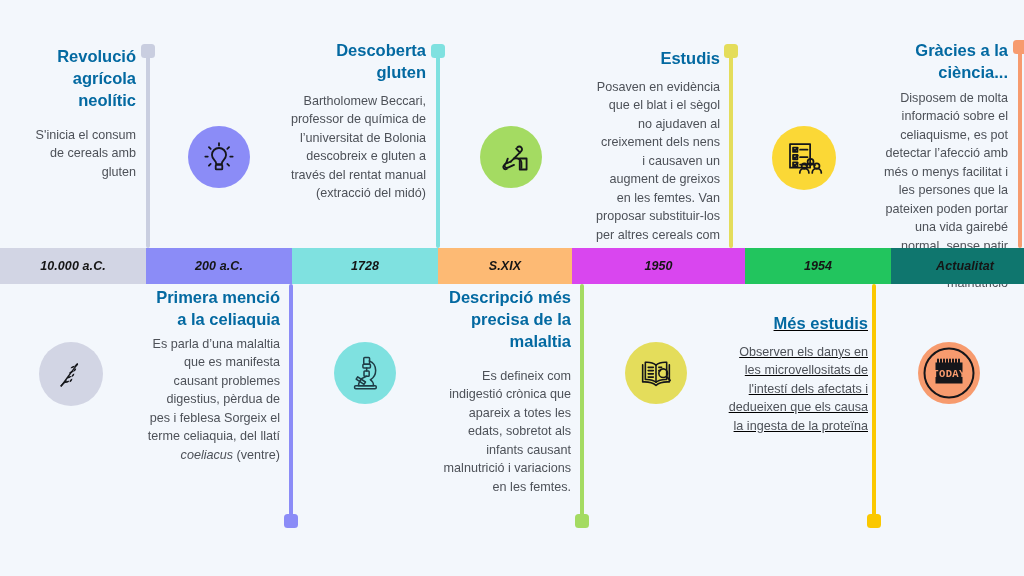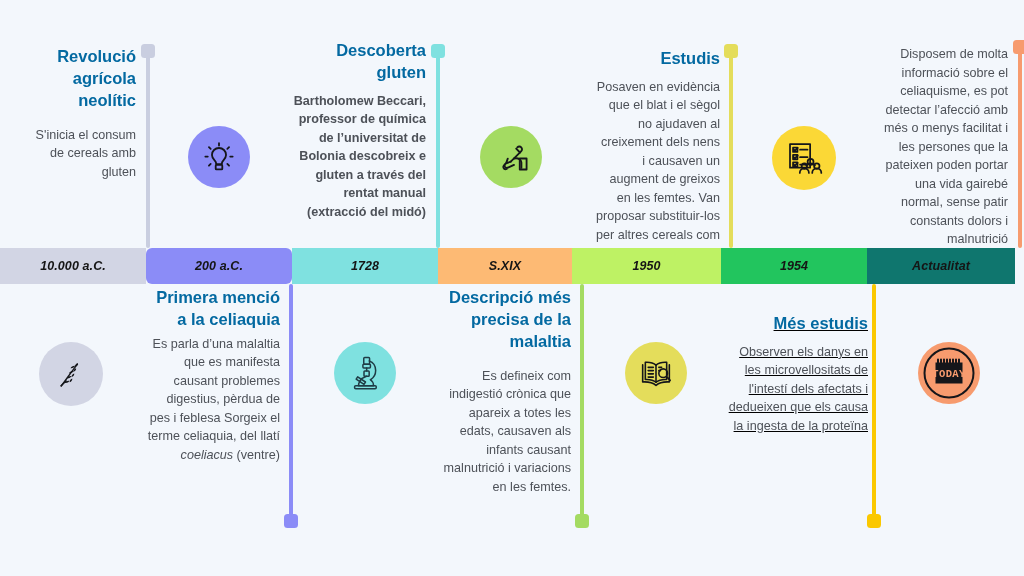--- a/index.html
+++ b/index.html
@@ -109,64 +109,65 @@
     <div class="cap" style="background:#fbc800;"></div>
   </div>
 
   <div class="block align-r" style="left:22px; top:46px; width:114px;">
     <div class="ttl">Revolució agrícola neolític</div>
     <div class="body" style="margin-top:14px;">S'inicia el consum de cereals amb gluten</div>
   </div>
 
   <div class="block align-r" style="left:288px; top:40px; width:138px;">
     <div class="ttl">Descoberta gluten</div>
-    <div class="body" style="margin-top:8px;font-weight:bold;">Bartholomew Beccari, professor de química de l’universitat de Bolonia descobreix e gluten a través del rentat manual (extracció del midó)</div>
+    <div class="body" style="margin-top:8px;">Bartholomew Beccari, professor de química de l’universitat de Bolonia descobreix e gluten a través del rentat manual (extracció del midó)</div>
   </div>
 
   <div class="block align-r" style="left:595px; top:48px; width:125px;">
     <div class="ttl">Estudis</div>
     <div class="body" style="margin-top:8px;">Posaven en evidència que el blat i el sègol no ajudaven al creixement dels nens i causaven un augment de greixos en les femtes. Van proposar substituir-los per altres cereals com el blat de moro</div>
   </div>
 
   <div class="block align-r" style="left:882px; top:40px; width:126px;">
+    <div class="ttl">Gràcies a la ciència...</div>
     <div class="body" style="margin-top:5px;">Disposem de molta informació sobre el celiaquisme, es pot detectar l’afecció amb més o menys facilitat i les persones que la pateixen poden portar una vida gairebé normal, sense patir constants dolors i malnutrició</div>
   </div>
 
   <div class="block align-r" style="left:145px; top:287px; width:135px;">
     <div class="ttl">Primera menció a la celiaquia</div>
     <div class="body" style="margin-top:4px;text-align:right;">
       <span>Es parla d’una malaltia que es manifesta causant problemes digestius, pèrdua de pes i feblesa</span>
       <span>Sorgeix el terme celiaquia, del llatí </span><em>coeliacus</em><span> (ventre)</span>
     </div>
   </div>
 
   <div class="block align-r" style="left:436px; top:287px; width:135px;">
     <div class="ttl">Descripció més precisa de la malaltia</div>
-    <div class="body" style="margin-top:14px;">Es defineix com indigestió crònica que apareix a totes les edats,  causaven als infants causant malnutrició i variacions en les femtes.</div>
+    <div class="body" style="margin-top:14px;">Es defineix com indigestió crònica que apareix a totes les edats,  sobretot als infants causant malnutrició i variacions en les femtes.</div>
   </div>
 
   <div class="block align-r" style="left:728px; top:313px; width:140px;text-decoration:underline;">
     <div class="ttl">Més estudis</div>
     <div class="body" style="margin-top:8px;">Observen els danys en les microvellositats de l'intestí dels afectats i dedueixen que els causa la ingesta de la proteïna</div>
   </div>
 
   <div class="tl-bar">
     <div class="tl-seg" style="width:146px;background:#d2d5e4;">
       <span>10.000 a.C.</span>
     </div>
-    <div class="tl-seg" style="width:146px;background:#8b8cf7;border-radius:6px;">
+    <div class="tl-seg" style="width:146px;background:#8b8cf7;">
       <span>200 a.C.</span>
     </div>
     <div class="tl-seg" style="width:146px;background:#7fe1e0;">
       <span>1728</span>
     </div>
     <div class="tl-seg" style="width:134px;background:#fdba74;">
       <span>S.XIX</span>
     </div>
-    <div class="tl-seg" style="width:149px;background:#bef264;">
+    <div class="tl-seg" style="width:173px;background:#d946ef;">
       <span>1950</span>
     </div>
     <div class="tl-seg" style="width:146px;background:#22c55e;">
       <span>1954</span>
     </div>
     <div class="tl-seg" style="width:148px;background:#0f766e;">
       <span>Actualitat</span>
     </div>
   </div>
 

